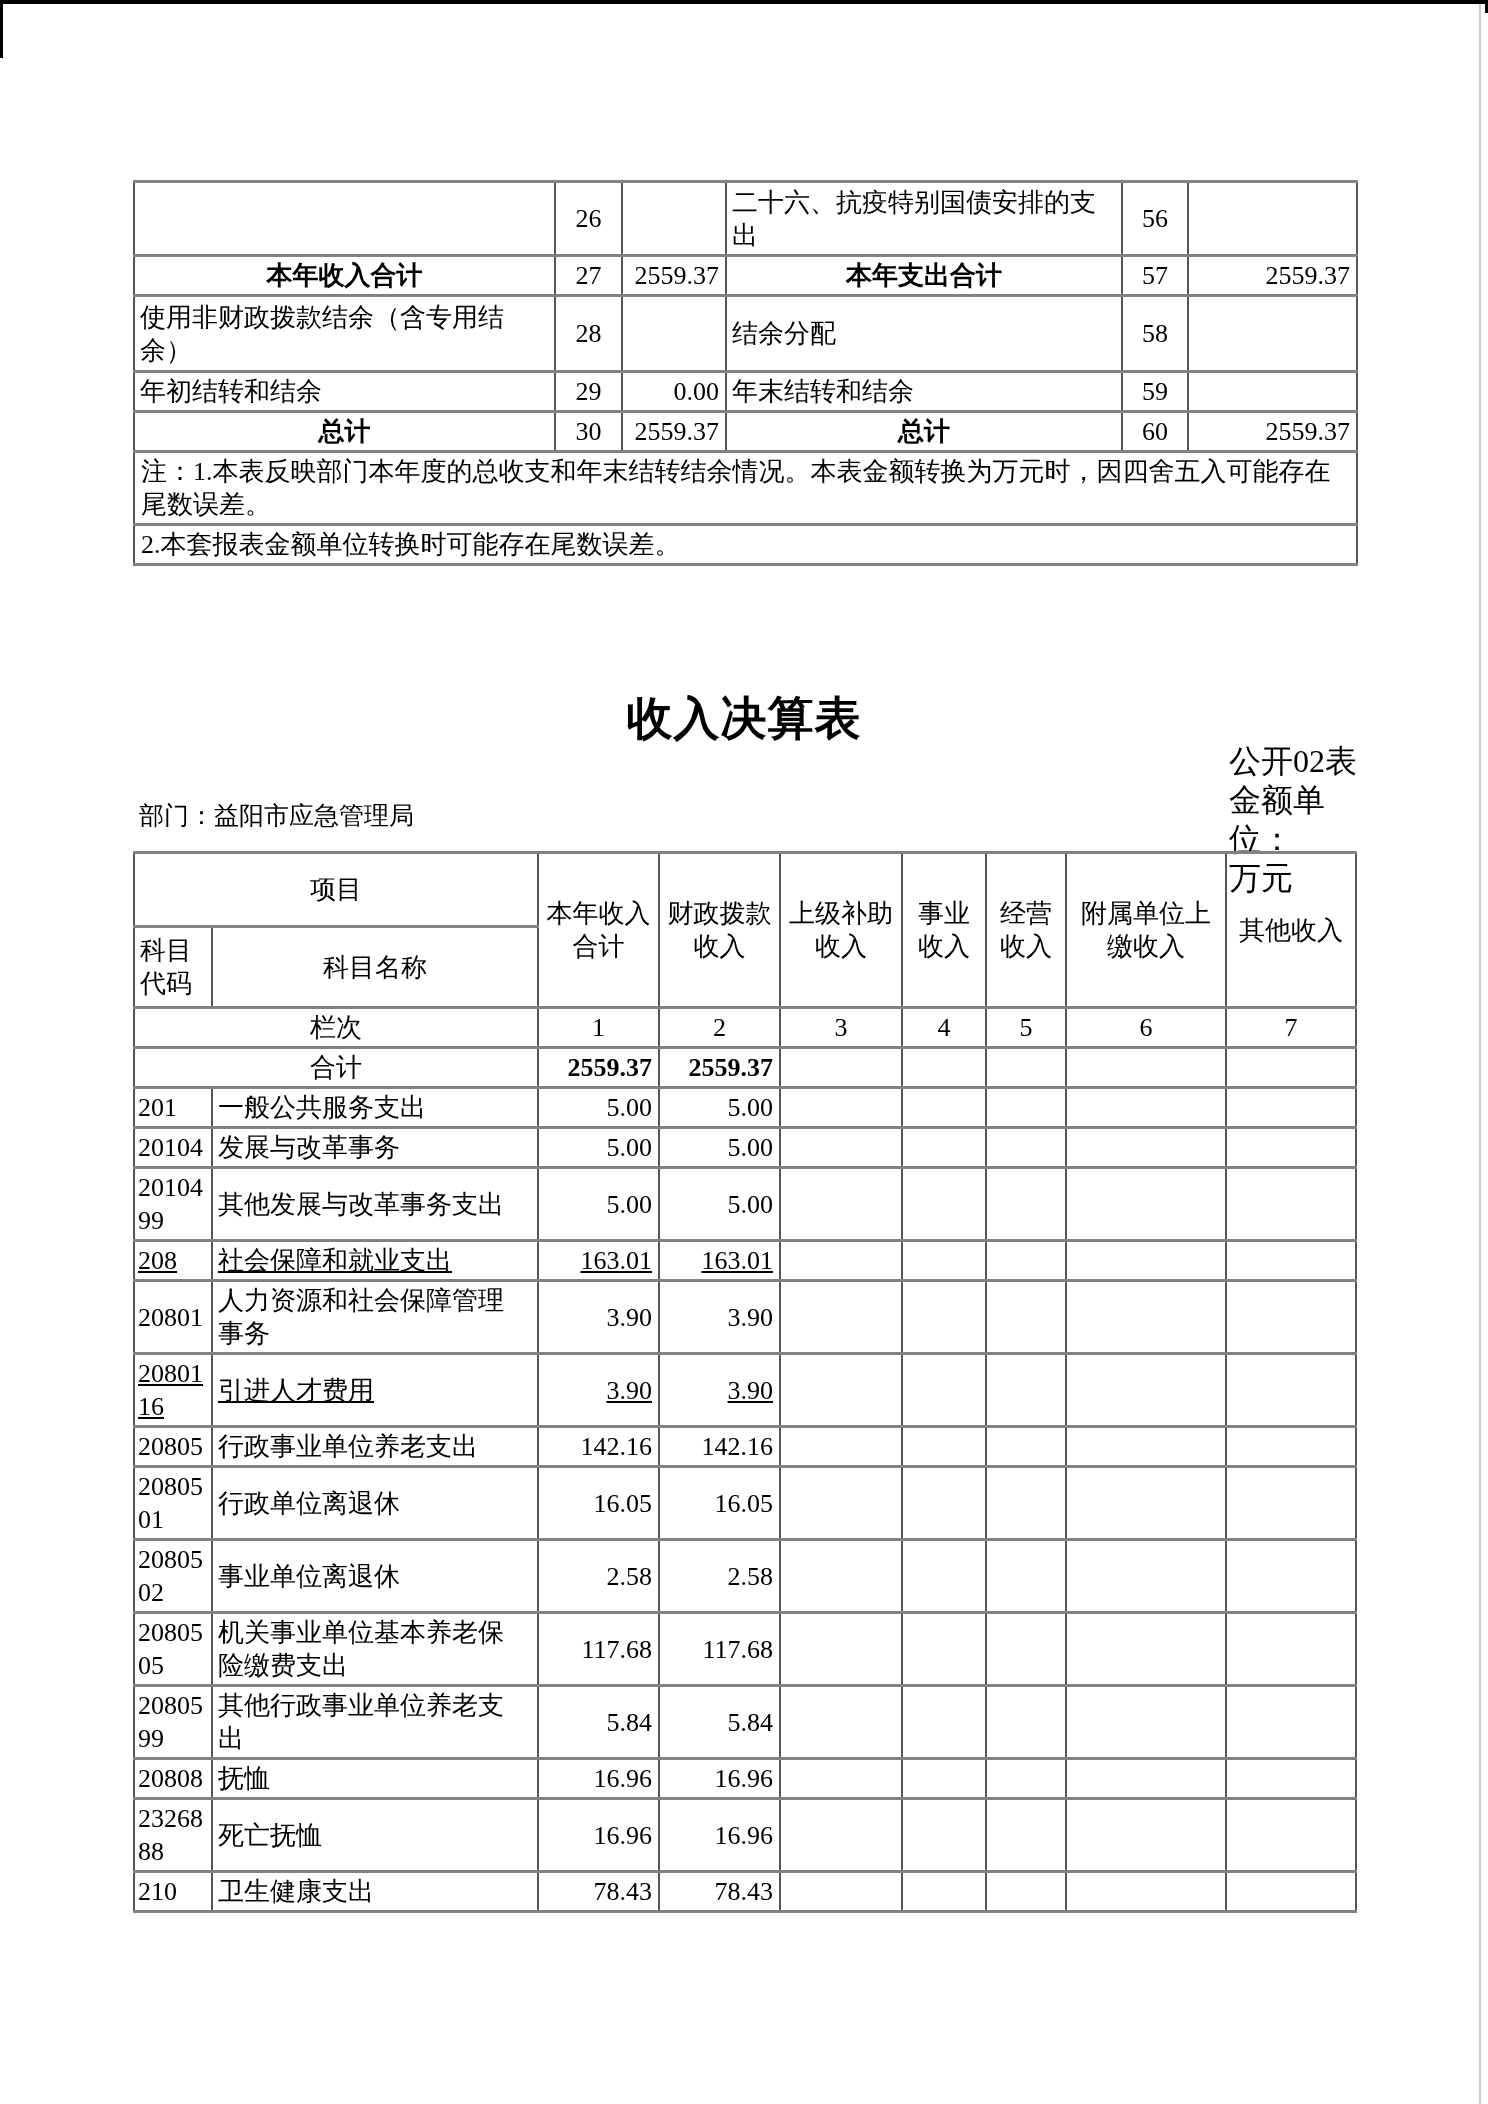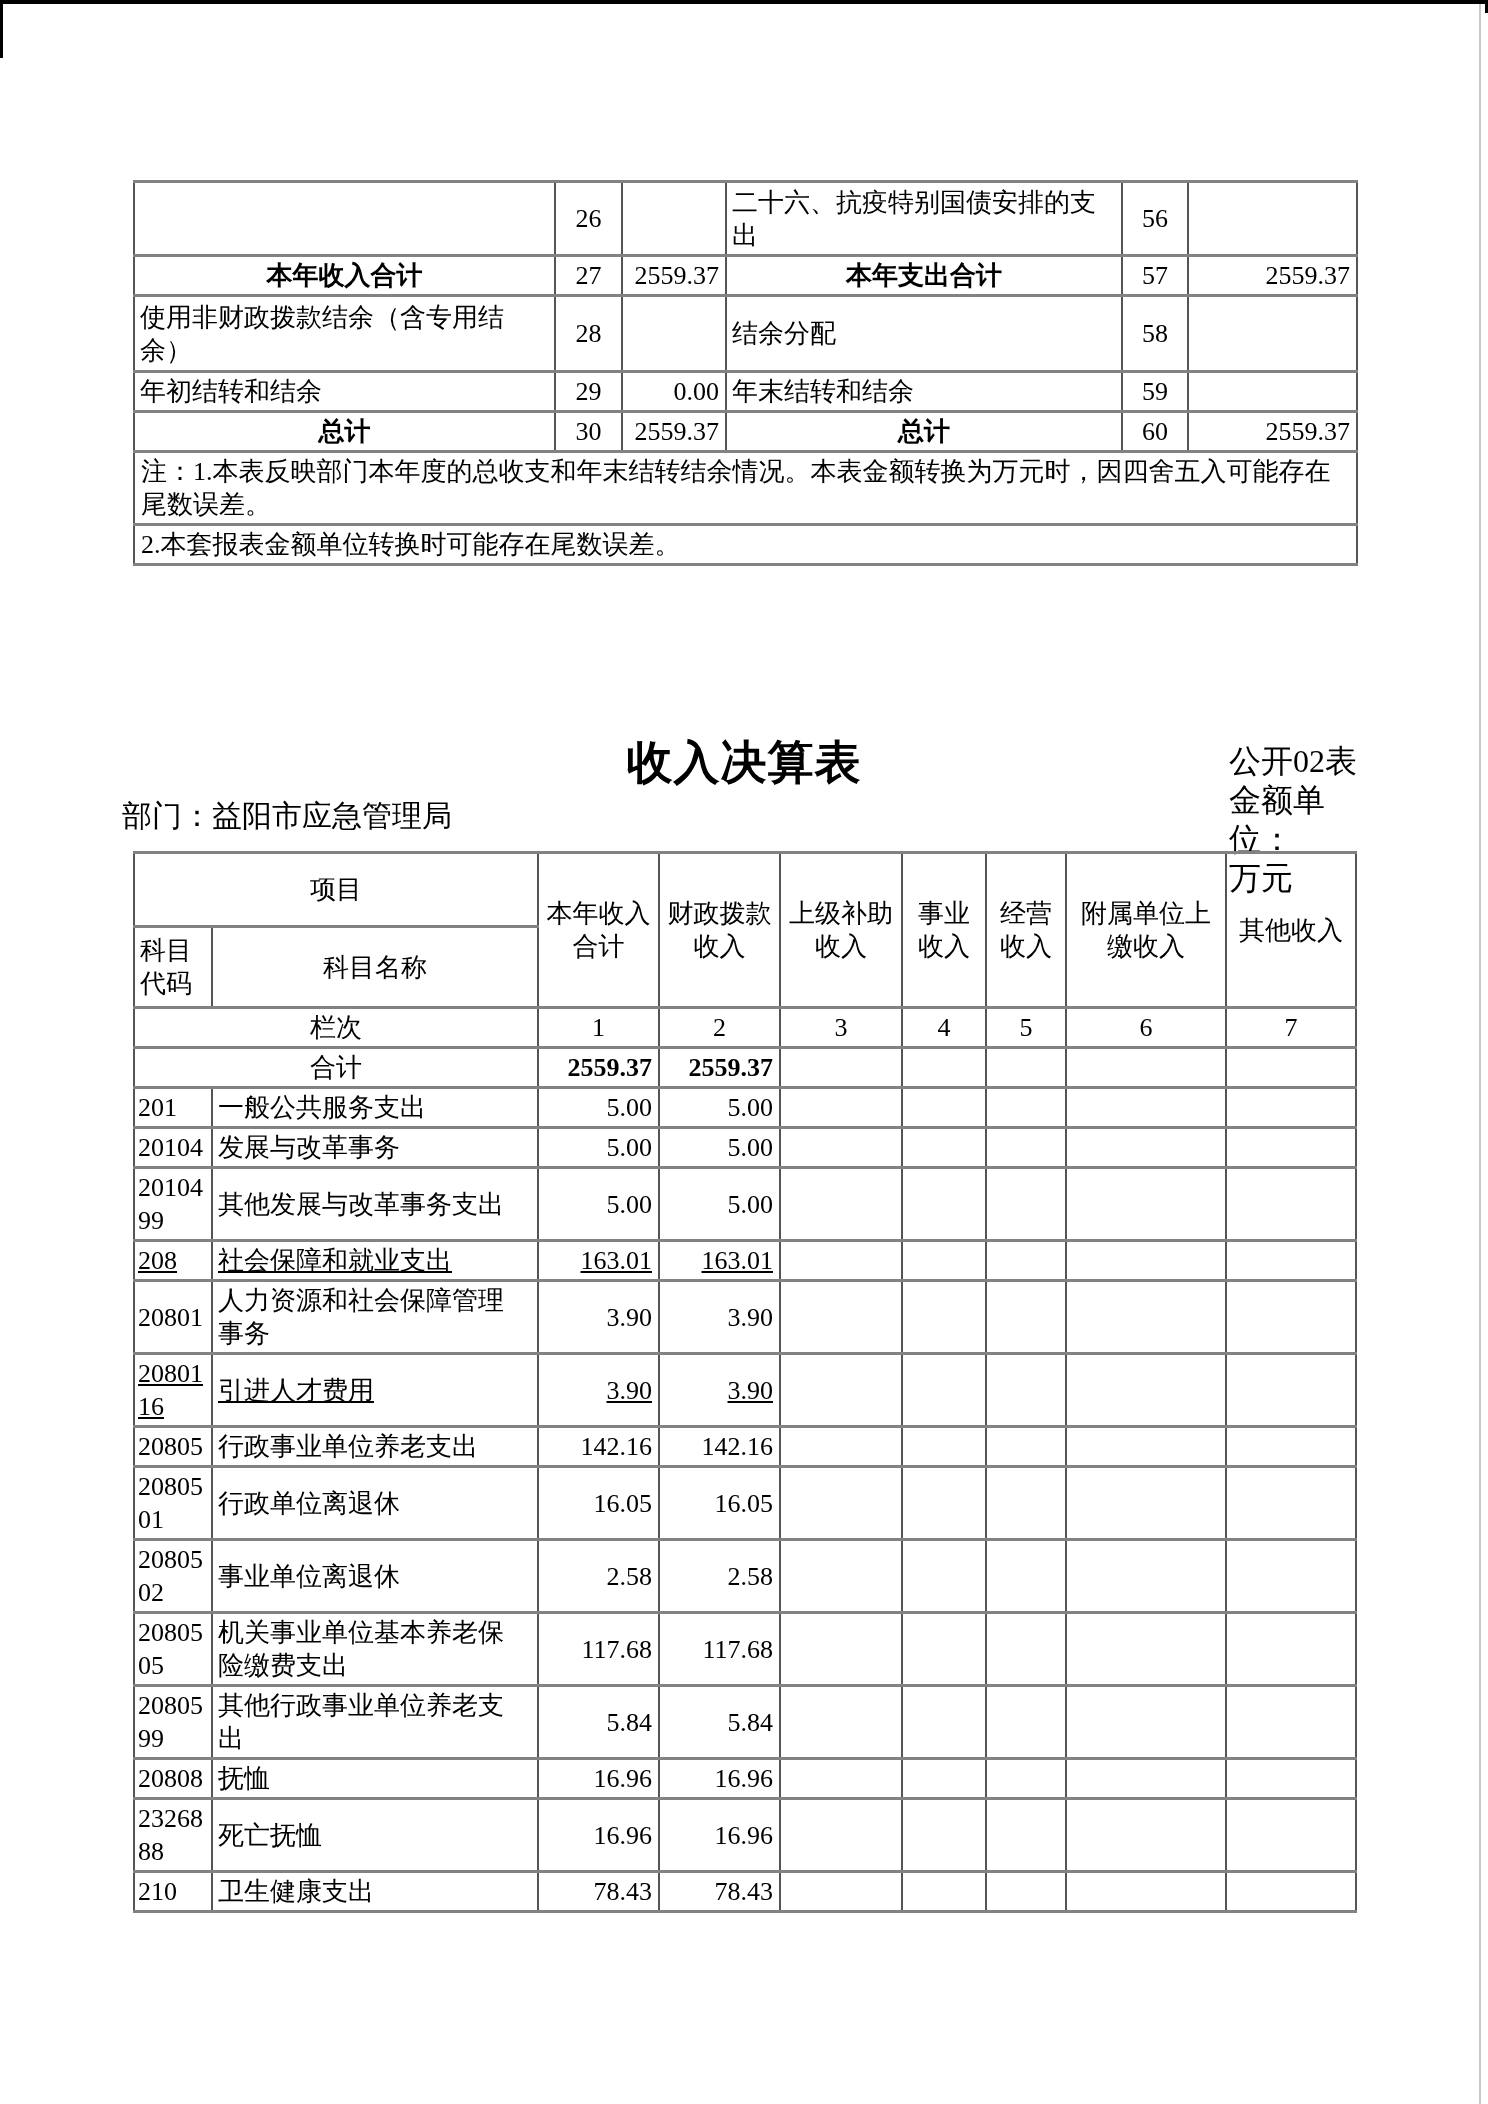--- a/index.html
+++ b/index.html
@@ -53,30 +53,29 @@
   .hrow2   { height: 81px; }
   .lanci-row { height: 35px; }
   .total-row { height: 38px; }
 
   .doc-title {
     position: absolute; left: 0; top: 690px; width: 1488px;
     text-align: center;
     font-size: 46px; font-weight: bold;
     line-height: 58px;
     letter-spacing: 1px;
-    margin-top: 44px;
   }
   .meta-block {
     position: absolute; left: 1229px; top: 742px; width: 140px;
     font-size: 32px; line-height: 39px;
     text-align: left;
   }
   .dept-line {
-    position: absolute; left: 122px; top: 800px;
-    font-size: 30px; line-height: 32px;
+    position: absolute; left: 139px; top: 800px;
+    font-size: 25px; line-height: 32px;
   }
 </style>
 </head>
 <body>
 
 <div class="edge-top"></div>
 <div class="page-right-line"></div>
 <div class="edge-left"></div>
 <div class="edge-right"></div>
 

